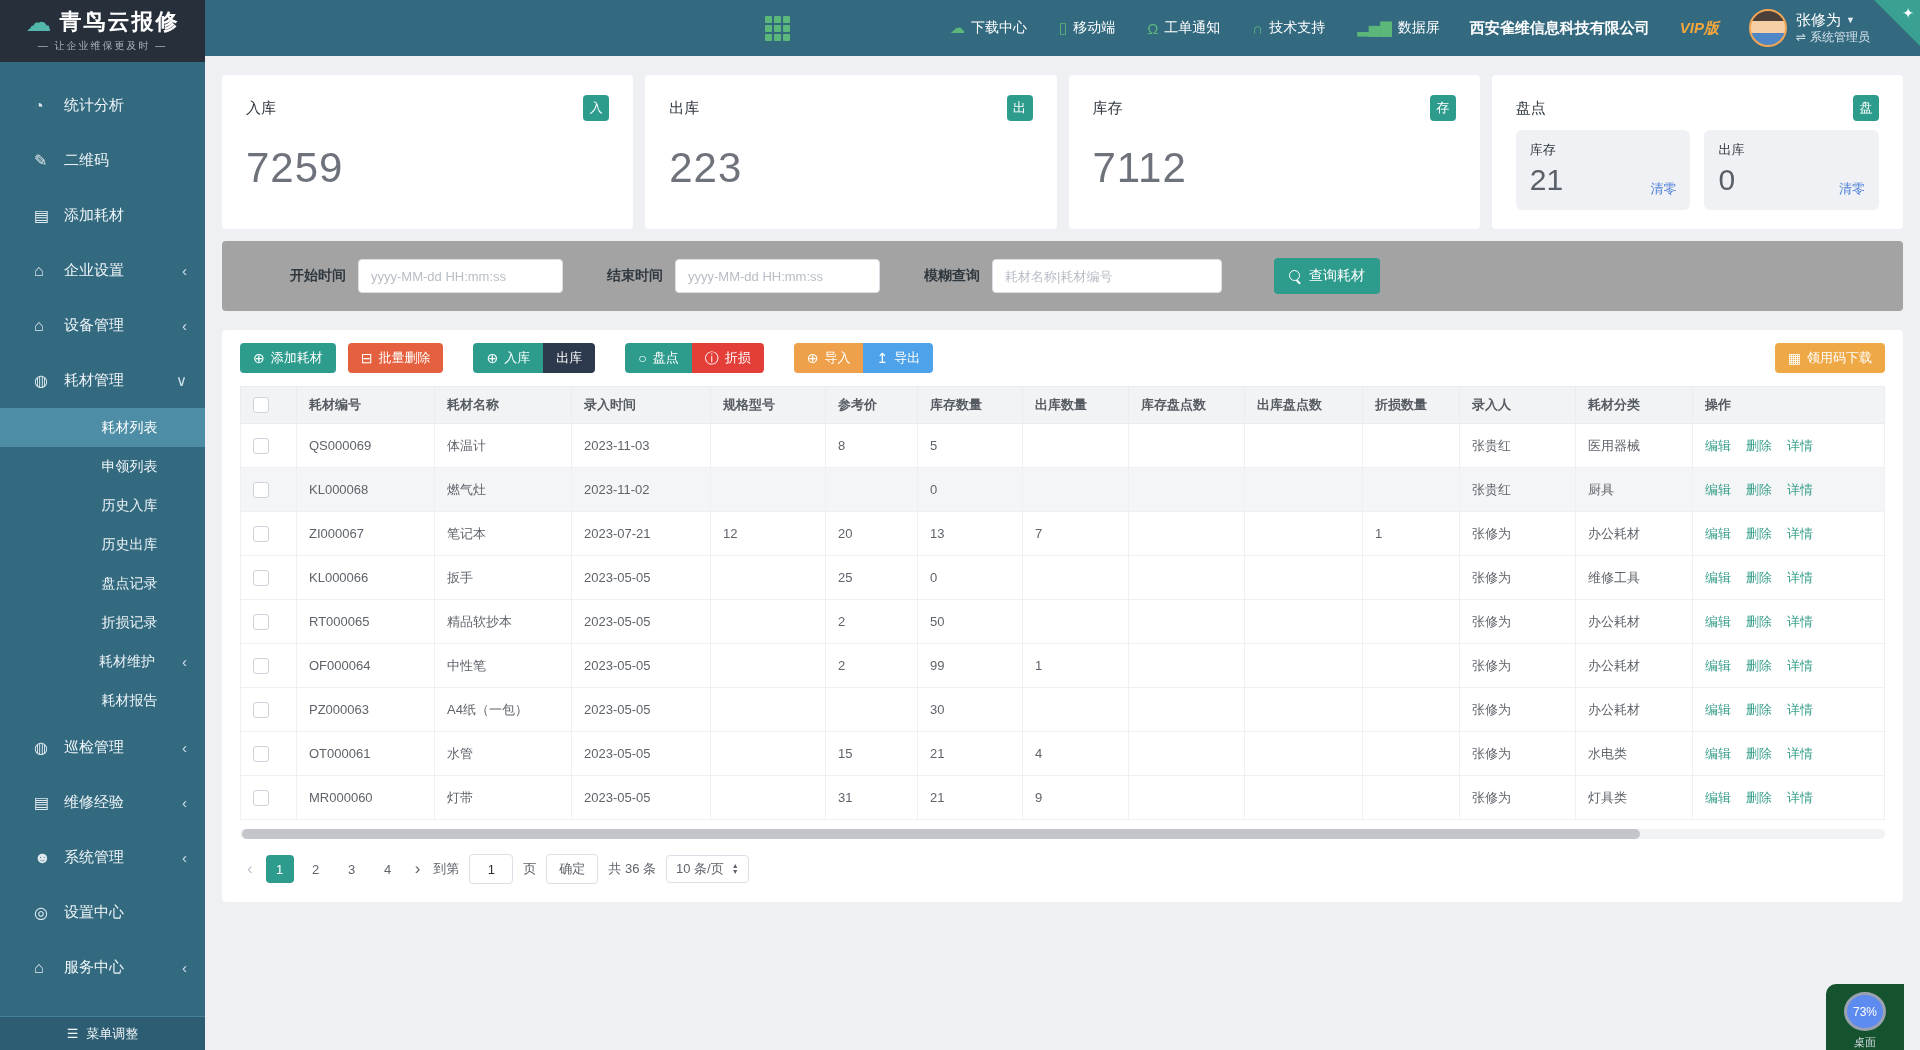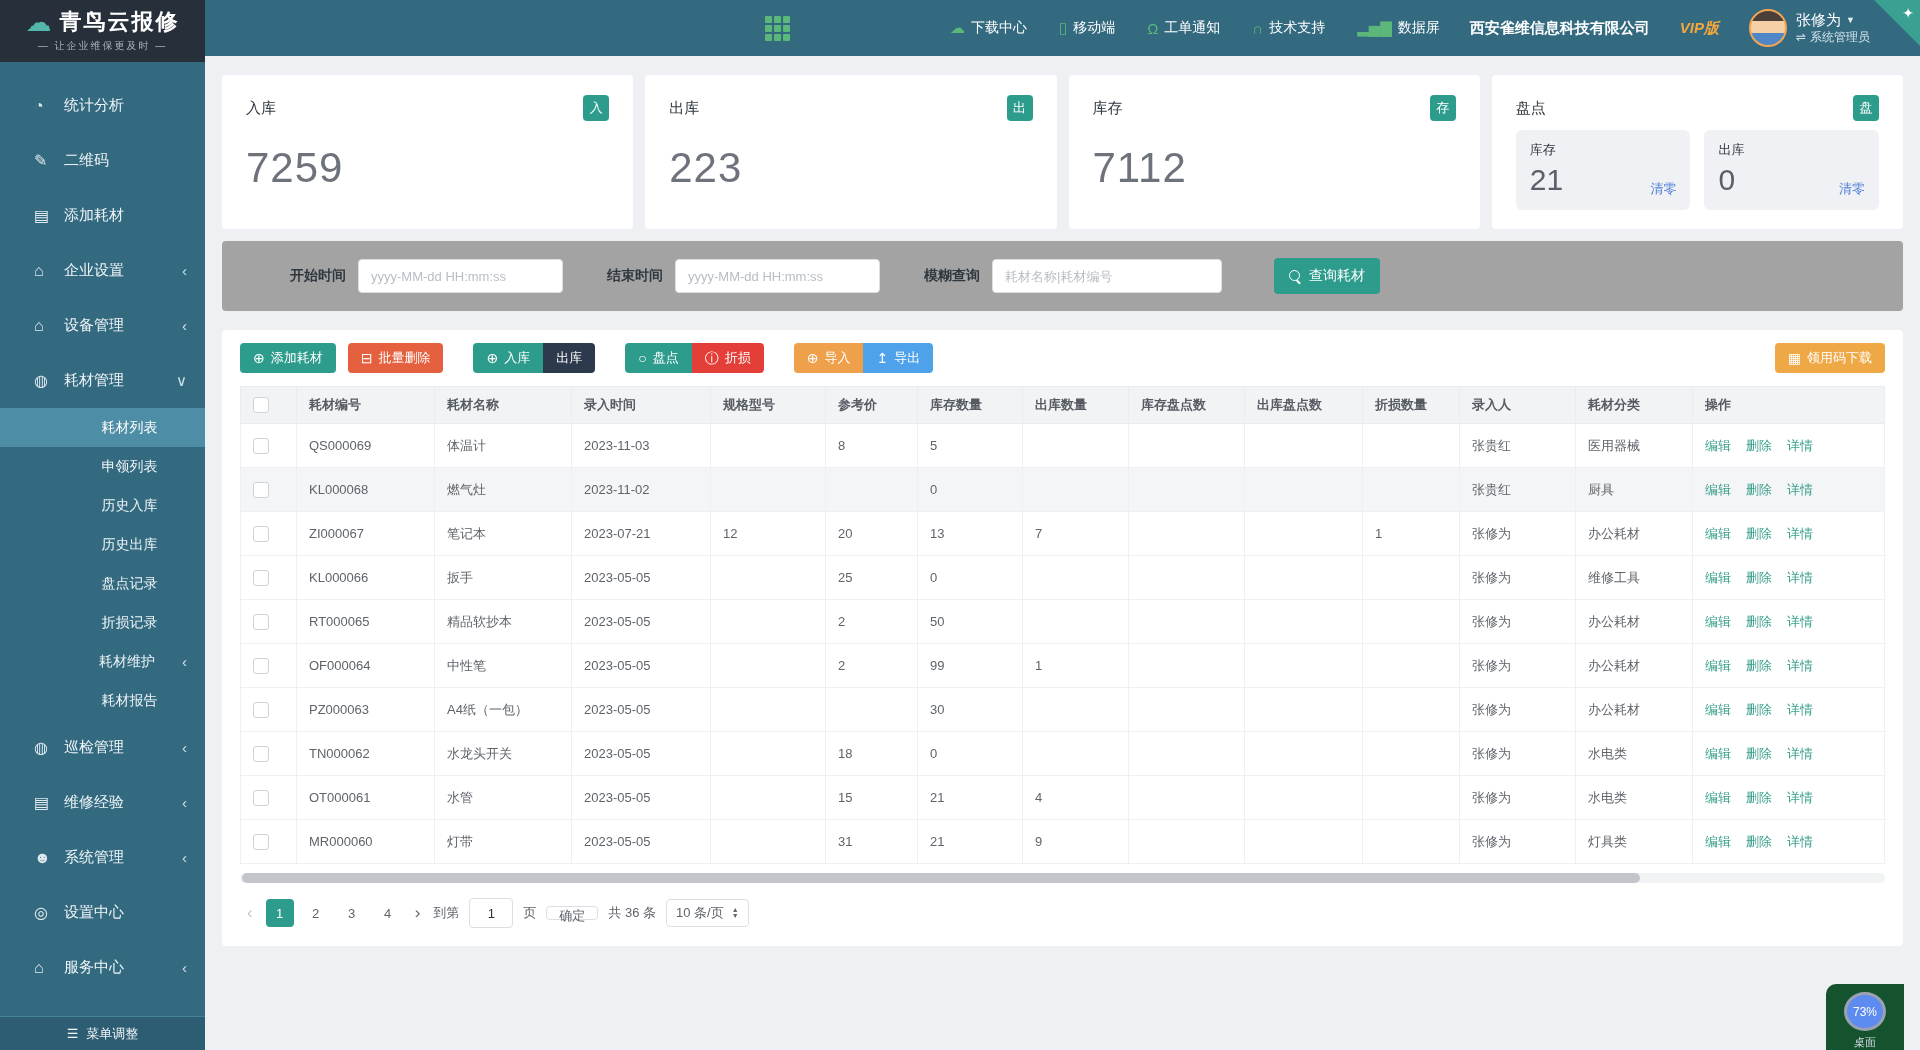--- a/index.html
+++ b/index.html
@@ -93,21 +93,21 @@
   .hscroll { height:10px; margin:9px 0 13px; background:#f2f3f5; border-radius:5px; position:relative; }
   .hscroll-thumb { position:absolute; left:2px; top:0; height:10px; width:85%; background:#c3c5ca; border-radius:5px; cursor:pointer; }
 
   .pagination { display:flex; align-items:center; gap:10px; font-size:13px; color:#5f646b; padding:2px 0 10px 4px; }
   .pg-arrow { font-size:17px; color:#c0c4cc; cursor:pointer; padding:0 3px; }
   .pg-arrow.next { color:#5f646b; }
   .pg { min-width:28px; height:28px; display:inline-flex; align-items:center; justify-content:center; border-radius:4px; cursor:pointer; }
   .pg.active { background:#2e9c8d; color:#fff; }
   .pages { display:flex; align-items:center; gap:8px; }
   .goto-input { width:44px; height:30px; border:1px solid #dcdfe6; border-radius:4px; text-align:center; font-size:13px; color:#333; outline:none; }
-  .confirm-btn { height:14px; padding:0 12px; border:1px solid #dcdfe6; border-radius:4px; background:#fff; font-size:13px; color:#5f646b; cursor:pointer; }
+  .confirm-btn { height:30px; padding:0 12px; border:1px solid #dcdfe6; border-radius:4px; background:#fff; font-size:13px; color:#5f646b; cursor:pointer; }
   .page-size { height:28px; border:1px solid #dcdfe6; border-radius:4px; background:#fff; display:flex; align-items:center; gap:8px; padding:0 9px; cursor:pointer; }
   .updown { display:flex; flex-direction:column; line-height:0.85; }
   .updown span { font-size:7px; color:#5f646b; }
 
   .float-widget { position:fixed; right:16px; bottom:0; width:78px; height:66px; background:#14532d; border-radius:10px 0 0 0;
     display:flex; flex-direction:column; align-items:center; padding-top:8px; z-index:50; cursor:pointer; }
   .fw-circle { width:42px; height:42px; border-radius:50%; background:#5e8bef; border:3px solid #9aa2b1; color:#fff; font-size:12px;
     display:flex; align-items:center; justify-content:center; }
   .fw-label { color:#d5dbe6; font-size:11px; margin-top:4px; }
 </style>
@@ -507,36 +507,20 @@
                 <td></td>
                 <td></td>
                 <td></td>
                 <td></td>
                 <td>张修为</td>
                 <td>办公耗材</td>
                 <td class="ops"><a href="javascript:void(0)">编辑</a><a href="javascript:void(0)">删除</a><a href="javascript:void(0)">详情</a></td>
               </tr>
               <tr>
                 <td><span class="cb"></span></td>
-                <td>TN000062</td>
-                <td>水龙头开关</td>
-                <td>2023-05-05</td>
-                <td></td>
-                <td>18</td>
-                <td>0</td>
-                <td></td>
-                <td></td>
-                <td></td>
-                <td></td>
-                <td>张修为</td>
-                <td>水电类</td>
-                <td class="ops"><a href="javascript:void(0)">编辑</a><a href="javascript:void(0)">删除</a><a href="javascript:void(0)">详情</a></td>
-              </tr>
-              <tr>
-                <td><span class="cb"></span></td>
                 <td>OT000061</td>
                 <td>水管</td>
                 <td>2023-05-05</td>
                 <td></td>
                 <td>15</td>
                 <td>21</td>
                 <td>4</td>
                 <td></td>
                 <td></td>
                 <td></td>

